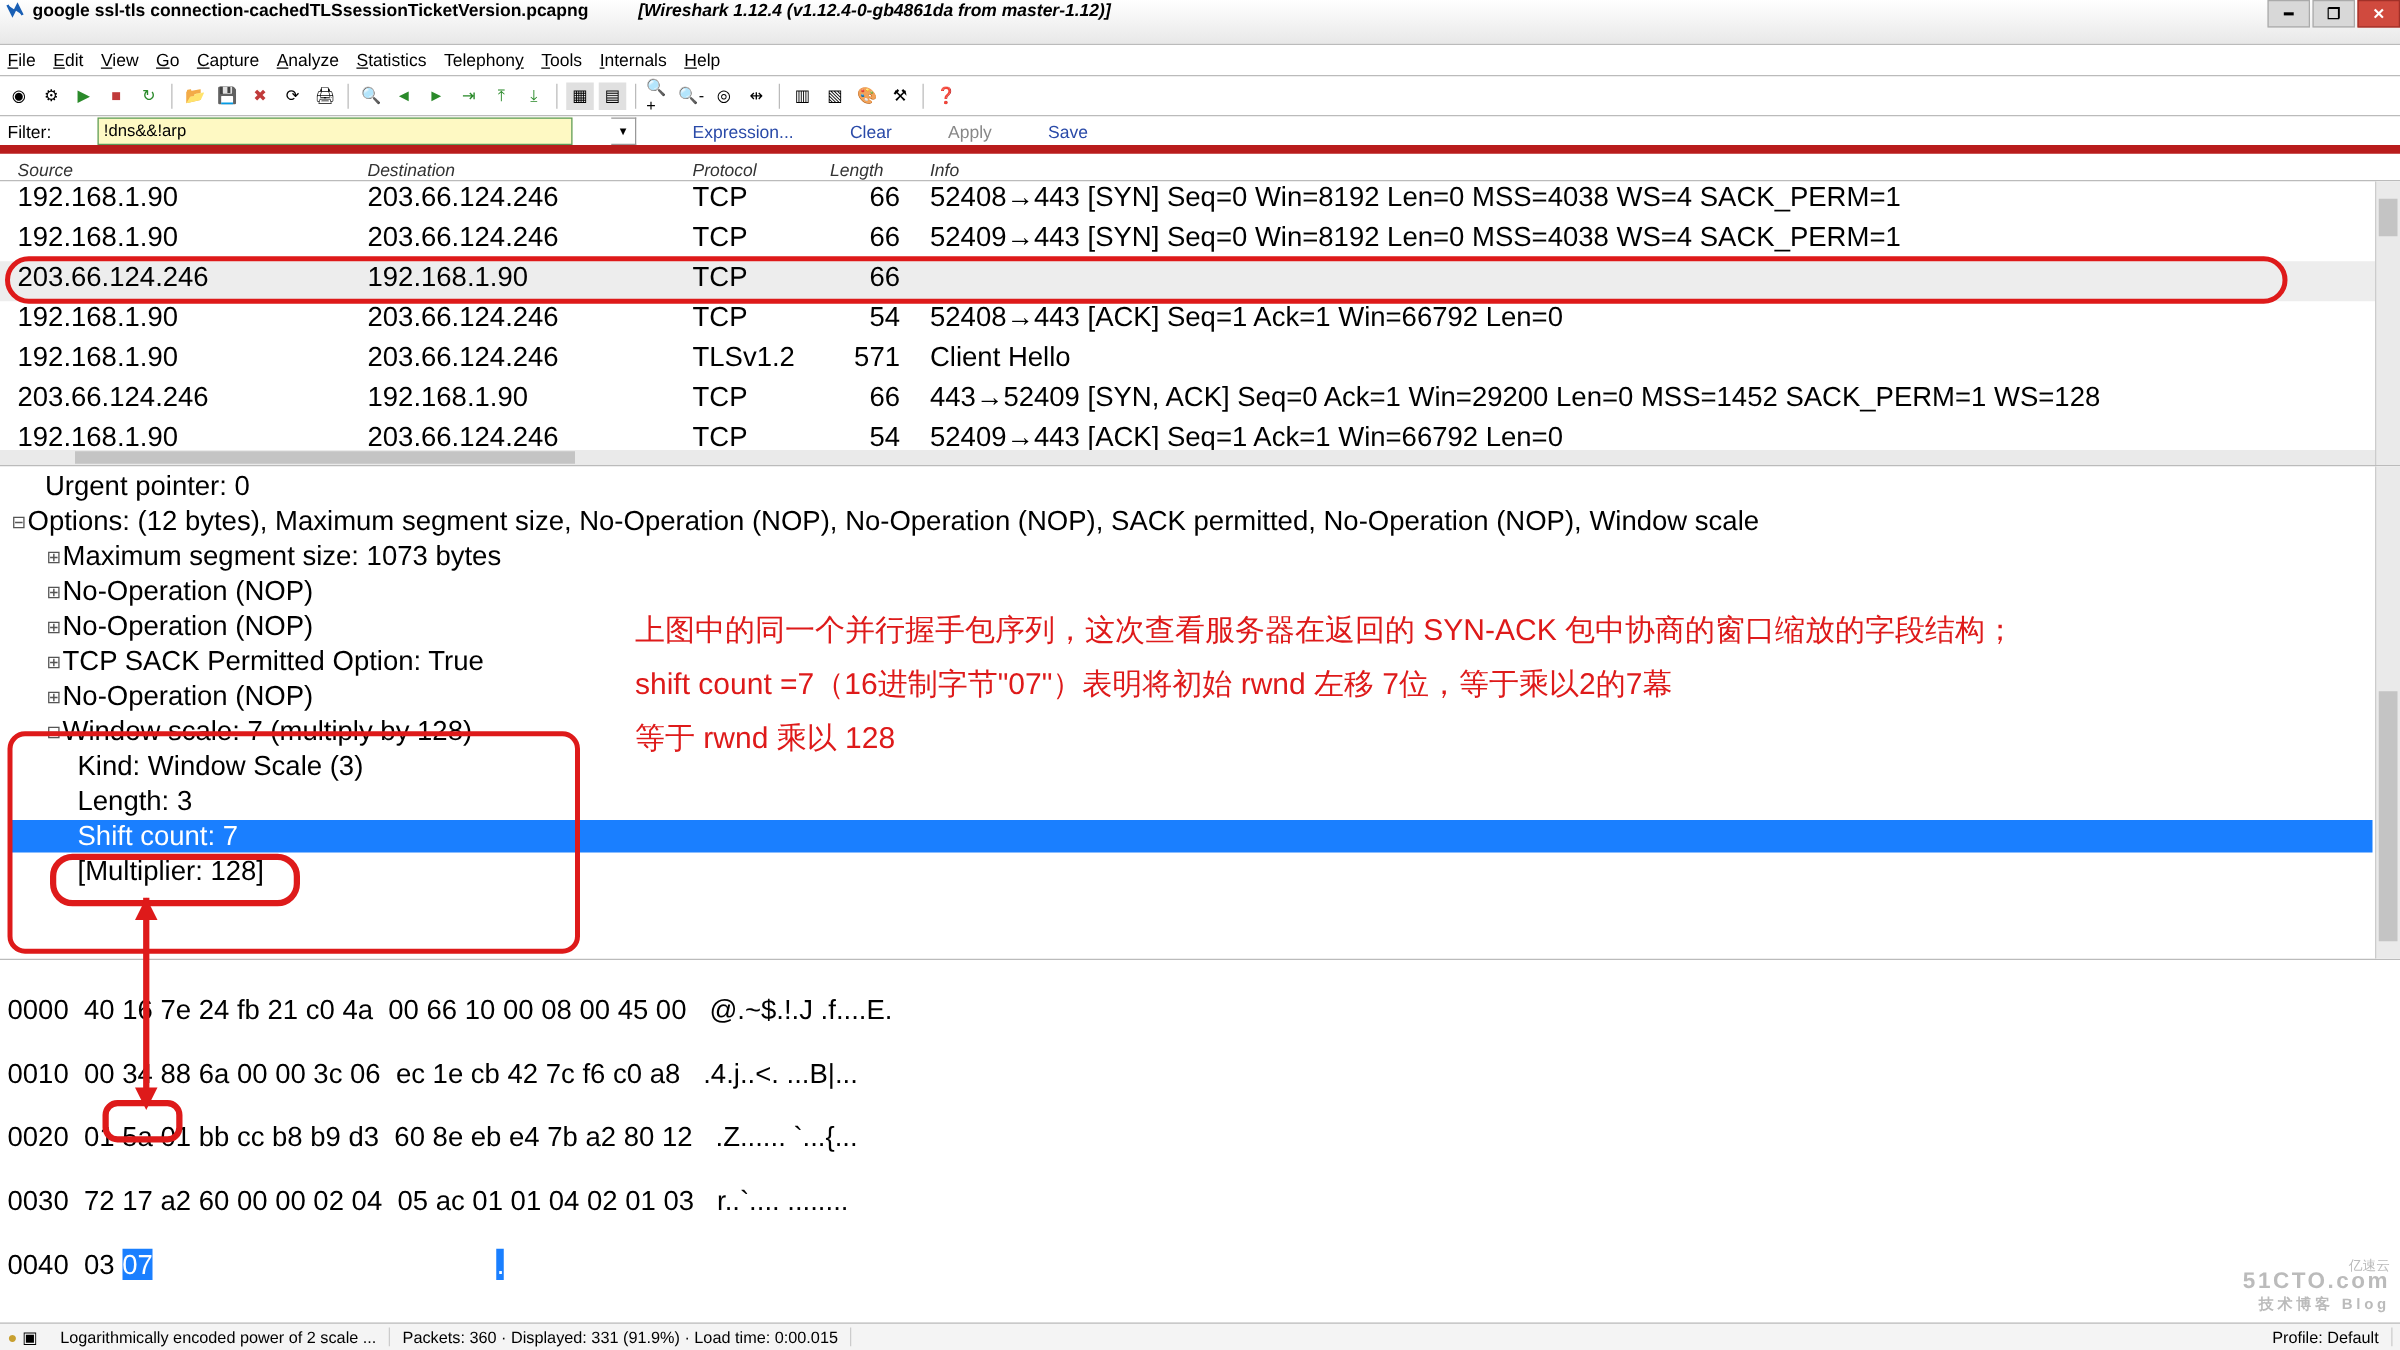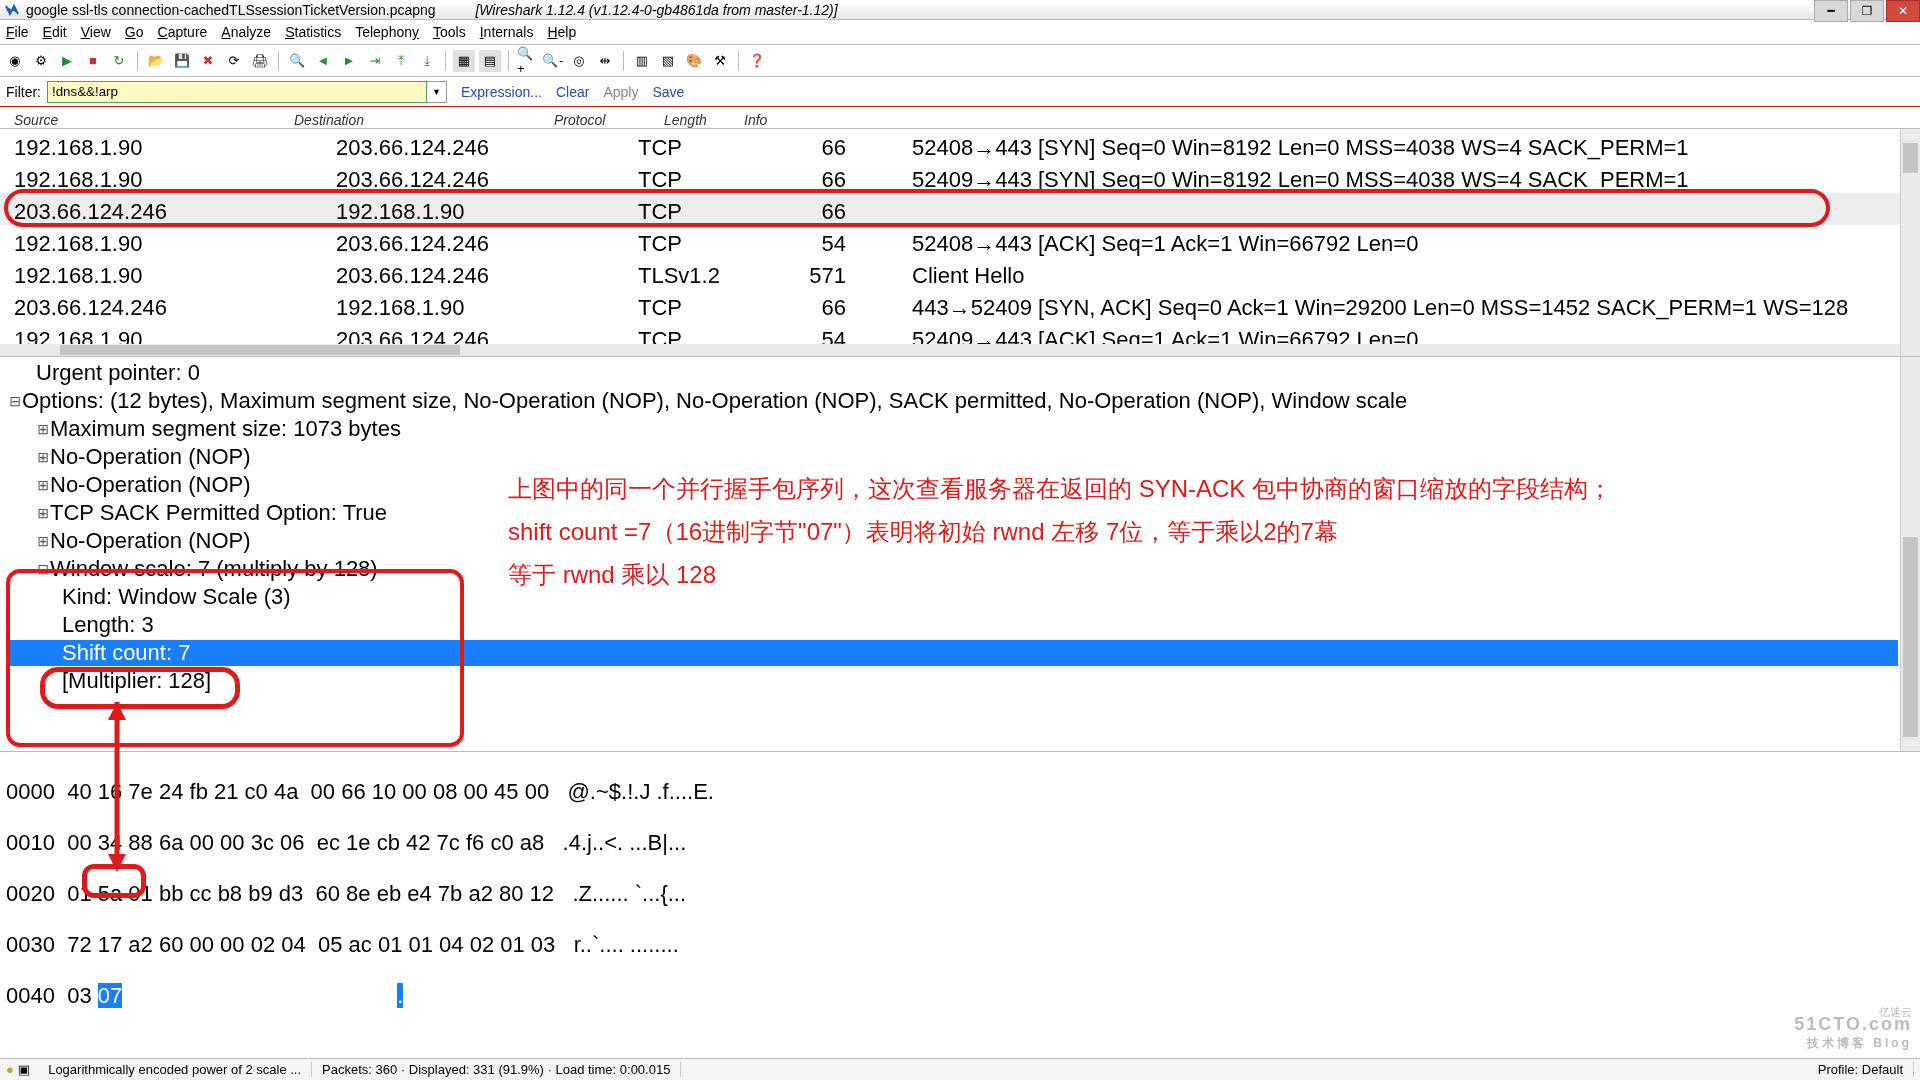--- a/index.html
+++ b/index.html
@@ -1,55 +1,55 @@
 <!DOCTYPE html>
 <html><head>
 <meta charset="utf-8">
 <style>
 * { margin:0; padding:0; box-sizing:border-box; font-family:"Segoe UI",Tahoma,sans-serif; }
 body { font-size:13px; background:#fff; color:#000; width:1920px; height:1080px; overflow:hidden; position:relative; }
 
 
-.titlebar { height:20px; background:linear-gradient(#fff,#e8e8e8); border-bottom:1px solid #bbb; display:flex; align-items:center; padding:0 4px; font-size:14px; }
+.titlebar { height:36px; background:linear-gradient(#fff,#e8e8e8); border-bottom:1px solid #bbb; display:flex; padding:0 4px; font-size:14px;font-weight:bold; }
 .titlebar .ws-icon { width:16px; height:16px; margin-right:6px; }
 .titlebar .fin { font-style:italic;margin-left:32px; }
 .window-controls { position:absolute; right:0; top:0; display:flex; }
 .window-controls div { width:34px; height:22px; background:#d8d8d8; margin-left:2px; display:flex; align-items:center; justify-content:center; font-size:12px; border:1px solid #aaa; }
 .window-controls .close { background:#d04a3e; color:#fff; border-color:#a03028; }
 
 
 .menubar { height:24px; border-bottom:1px solid #bbb; display:flex; align-items:center; padding:12px 6px; font-size:14px; }
 .menubar span { margin-right:14px; cursor:pointer; }
 .menubar span u { text-decoration:underline; }
 
 
 .toolbar { height:32px; border-bottom:1px solid #bbb; display:flex; align-items:center; padding:0 4px; gap:4px; }
 .tool-btn { width:22px; height:22px; display:flex; align-items:center; justify-content:center; border:1px solid transparent; }
 .tool-sep { width:1px; height:20px; background:#bbb; margin:0 3px; }
 
 
-.filterbar { height:30px; border-bottom:1px solid #b91c1c; display:flex; align-items:center; padding:0 6px; font-size:14px; }
+.filterbar { height:30px; border-bottom:7px solid #b91c1c; display:flex; align-items:center; padding:0 6px; font-size:14px;gap:31px; }
 .filterbar .lbl { margin-right:6px; }
 .filter-input { flex:0 0 380px; height:22px; background:#fef9c3; border:1px solid #5a9a5a; padding:0 4px; }
 .filter-dd { width:20px; height:22px; border:1px solid #999; border-left:none; display:flex; align-items:center; justify-content:center; font-size:9px; }
 .filterbar .link { color:#2a4aa8; margin-left:14px; cursor:pointer; }
 .filterbar .link.gray { color:#888; text-decoration:none; }
 
 
 .pkt-head { height:22px; border-bottom:1px solid #bbb; display:flex; align-items:flex-end; font-size:14px; color:#333;font-style:italic; }
 .pkt-head div { padding-left:14px; }
 .col-src { width:280px; }
 .col-dst { width:260px; }
 .col-proto { width:110px; }
 .col-len { width:80px; }
 .col-info { flex:1; }
 
 
 .pkt-list { height:228px; overflow:hidden; position:relative; font-size:22px; border-bottom:1px solid #bbb; }
-.pkt-row { display:flex; align-items:flex-end; height:32px;gap:42px; }
+.pkt-row { display:flex; align-items:flex-start; height:32px; }
 .pkt-row div { padding-left:14px; white-space:nowrap; overflow:hidden; }
 .pkt-row .col-src{width:280px;} .pkt-row .col-dst{width:260px;} .pkt-row .col-proto{width:110px;} .pkt-row .col-len{width:80px;text-align:right;padding-right:10px;} .pkt-row .col-info{flex:1;}
 .pkt-row.selected { background:#ededed; }
 .red-outline { position:absolute; left:4px; right:90px; height:38px; border:4px solid #de1a1a; border-radius:20px; pointer-events:none; }
 .scroll-v { position:absolute; right:0; top:0; bottom:0; width:20px; background:#eaeaea; border-left:1px solid #ccc; }
 .scroll-thumb { position:absolute; left:2px; right:2px; background:#c4c4c4; }
 .scroll-h { position:absolute; left:0; right:20px; bottom:0; height:12px; background:#eaeaea; }
 .scroll-h .thumb { position:absolute; top:1px; bottom:1px; background:#c4c4c4; }
 
 

